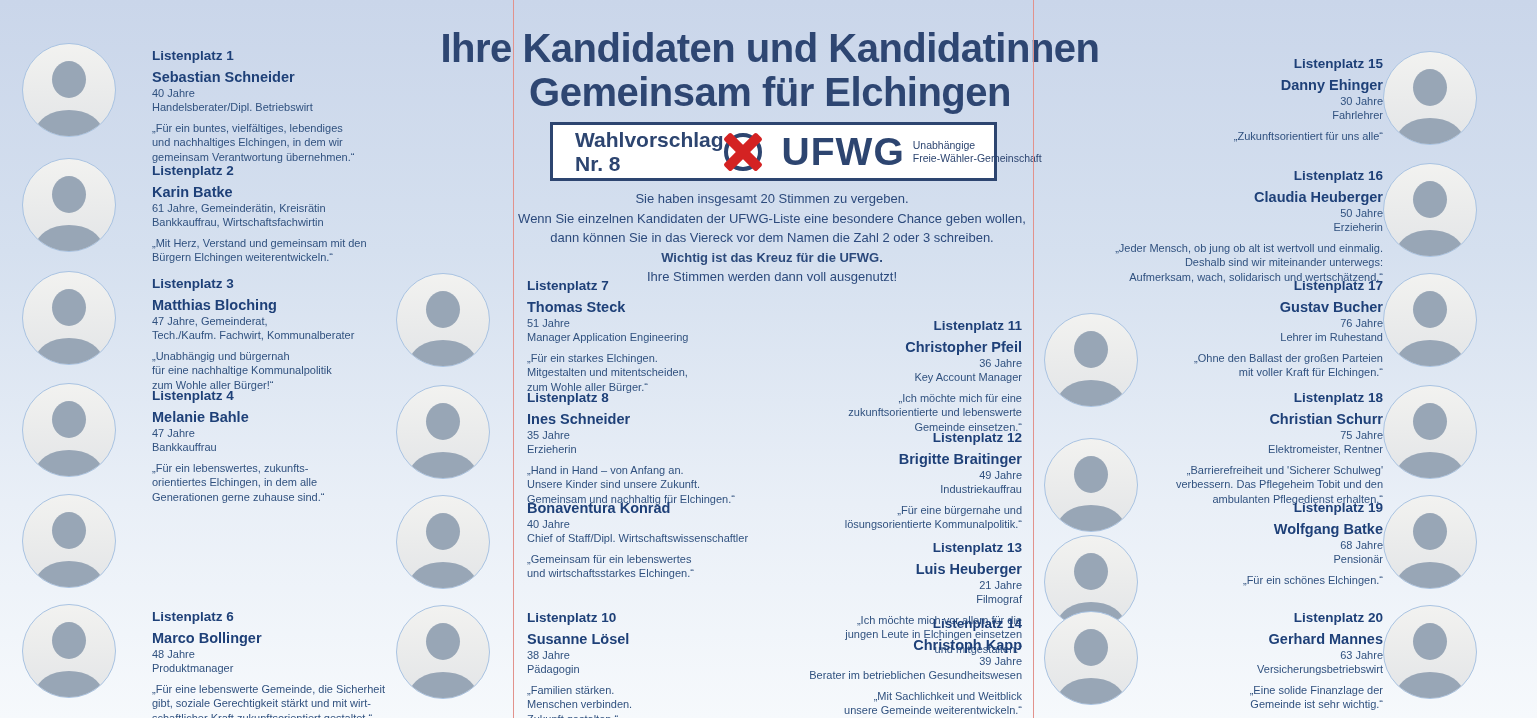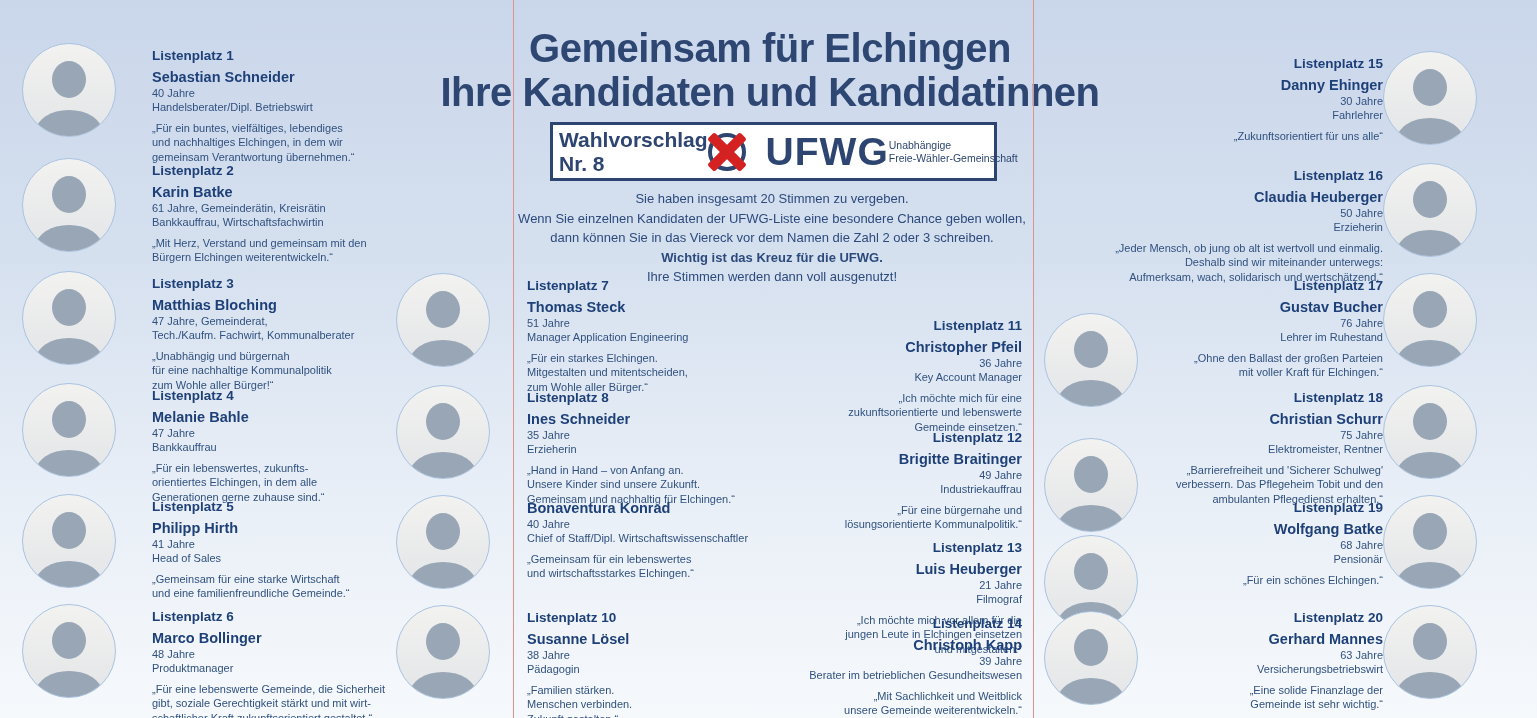--- a/index.html
+++ b/index.html
@@ -18,36 +18,36 @@
 
   .title {
     position:absolute; left:420px; top:26px; width:700px;
     text-align:center; font-weight:bold; font-size:40px; line-height:1.1;
     color:#2e4672; letter-spacing:-0.5px;
   }
 
   .ballot {
     position:absolute; left:550px; top:122px; width:447px; height:59px;
     background:#ffffff; border:3px solid #2d4570;
-    display:flex; align-items:center; padding:0 0;
+    display:flex; align-items:center; padding:0 16px;
   }
   .ballot-label { font-size:21px; font-weight:bold; color:#2d4570; margin-left:6px; }
   .logo { display:flex; align-items:center; margin-left:auto; }
   .xcircle {
     position:relative; width:38px; height:38px; border:4px solid #2d4570;
     border-radius:50%; flex:0 0 auto;
   }
   .xcircle .bar {
     position:absolute; left:50%; top:50%; width:46px; height:10px;
     background:#d42222; border-radius:2px;
   }
   .xcircle .b1 { transform: translate(-50%,-50%) rotate(45deg); }
   .xcircle .b2 { transform: translate(-50%,-50%) rotate(-45deg); }
   .acronym { font-size:39px; font-weight:bold; color:#2d4570; letter-spacing:1px; margin-left:20px; }
-  .logo-sub { margin-left:0; font-size:10.5px; line-height:1.2; color:#2d4570; white-space:nowrap; }
+  .logo-sub { margin-left:8px; font-size:10.5px; line-height:1.2; color:#2d4570; white-space:nowrap; }
 
   .instructions {
     position:absolute; left:472px; top:189px; width:600px;
     text-align:center; font-size:13px; line-height:1.5; color:#2c4a7c;
   }
   .instructions .bold { font-weight:bold; }
 
   .cand { position:absolute; display:flex; align-items:flex-start; }
   .c1 { gap:36px; }  .c1 .info { width:330px; }
   .c2 { gap:37px; }  .c2 .info { width:305px; }
@@ -72,22 +72,22 @@
   .name { font-size:14.5px; font-weight:bold; color:#1e4078; margin-bottom:1px; }
   .meta { font-size:11px; line-height:1.3; color:#30517f; }
   .quote{ font-size:11px; line-height:1.32; color:#30517f; margin-top:6px; white-space:pre-line; }
 </style>
 </head>
 <body>
 
 <div class="poster">
 
   <div class="title">
+    <div>Ihre Kandidaten und Kandidatinnen</div>
     <div>Gemeinsam für Elchingen</div>
-    <div>Ihre Kandidaten und Kandidatinnen</div>
   </div>
 
   <div class="ballot">
     <div class="ballot-label">Wahlvorschlag Nr. 8</div>
     <div class="logo">
       <div class="xcircle">
         <span class="bar b1"></span>
         <span class="bar b2"></span>
       </div>
       <div class="acronym">UFWG</div>
@@ -167,28 +167,20 @@
 orientiertes Elchingen, in dem alle
 Generationen gerne zuhause sind.“</div>
     </div>
   </div>
 
   <div class="cand c1" style="left:22px; top:499px;">
     <div class="photo">
         <span class="head"></span>
         <span class="torso"></span>
       </div>
-    <div class="info">
-      <div class="lp">Listenplatz 5</div>
-      <div class="name">Philipp Hirth</div>
-      <div class="meta">41 Jahre</div>
-      <div class="meta">Head of Sales</div>
-      <div class="quote">„Gemeinsam für eine starke Wirtschaft
-und eine familienfreundliche Gemeinde.“</div>
-    </div>
   </div>
 
   <div class="cand c1" style="left:22px; top:609px;">
     <div class="photo">
         <span class="head"></span>
         <span class="torso"></span>
       </div>
     <div class="info">
       <div class="lp">Listenplatz 6</div>
       <div class="name">Marco Bollinger</div>

